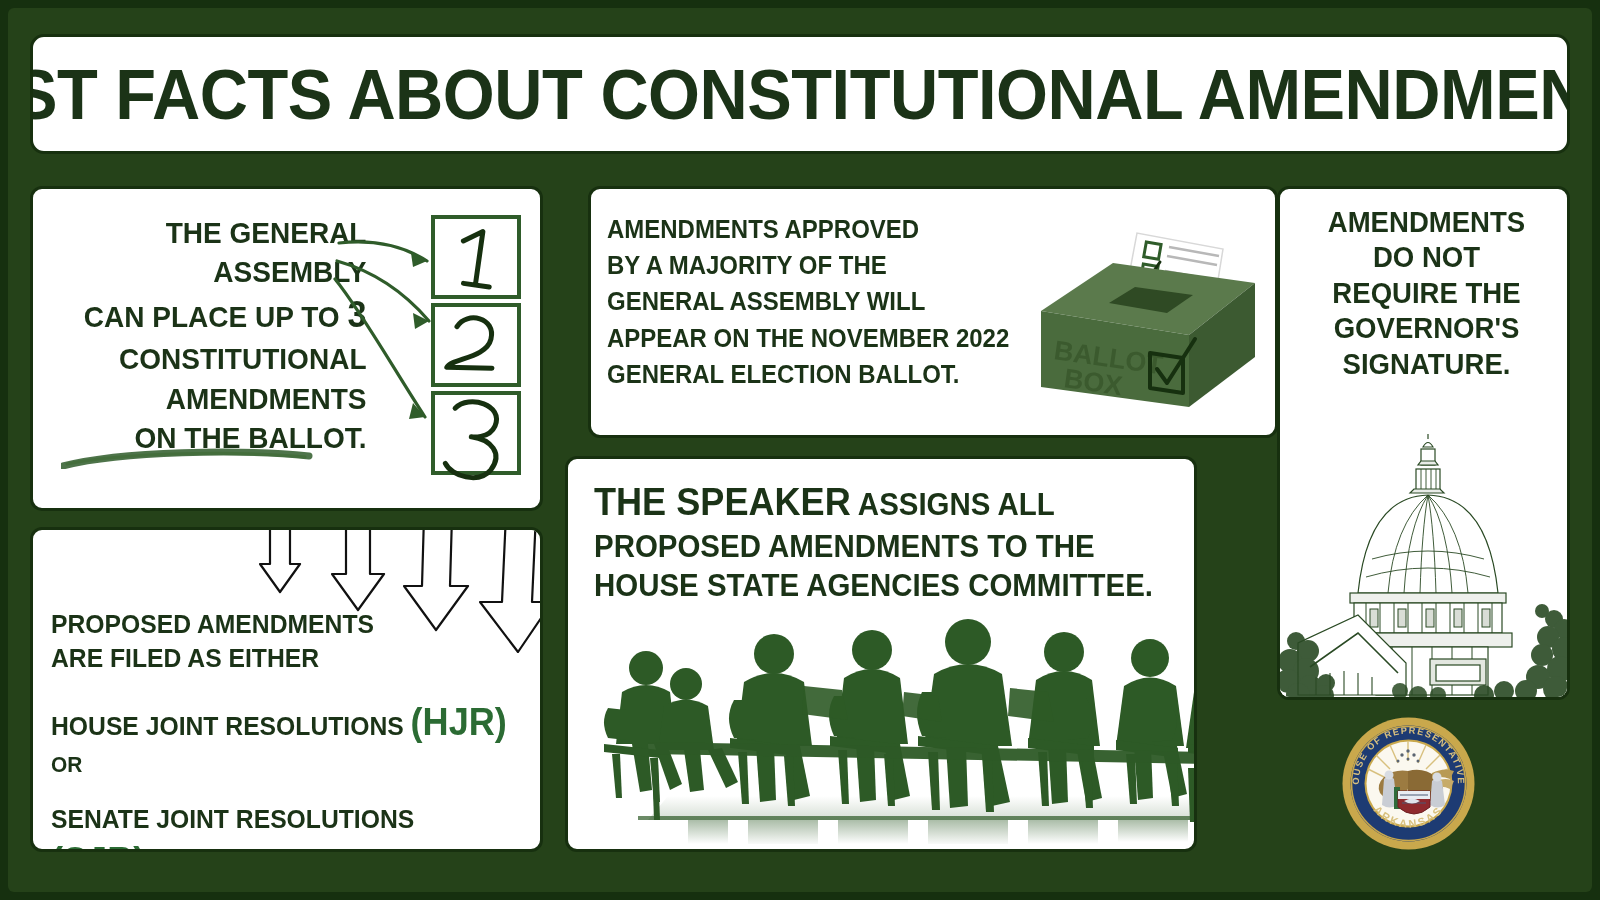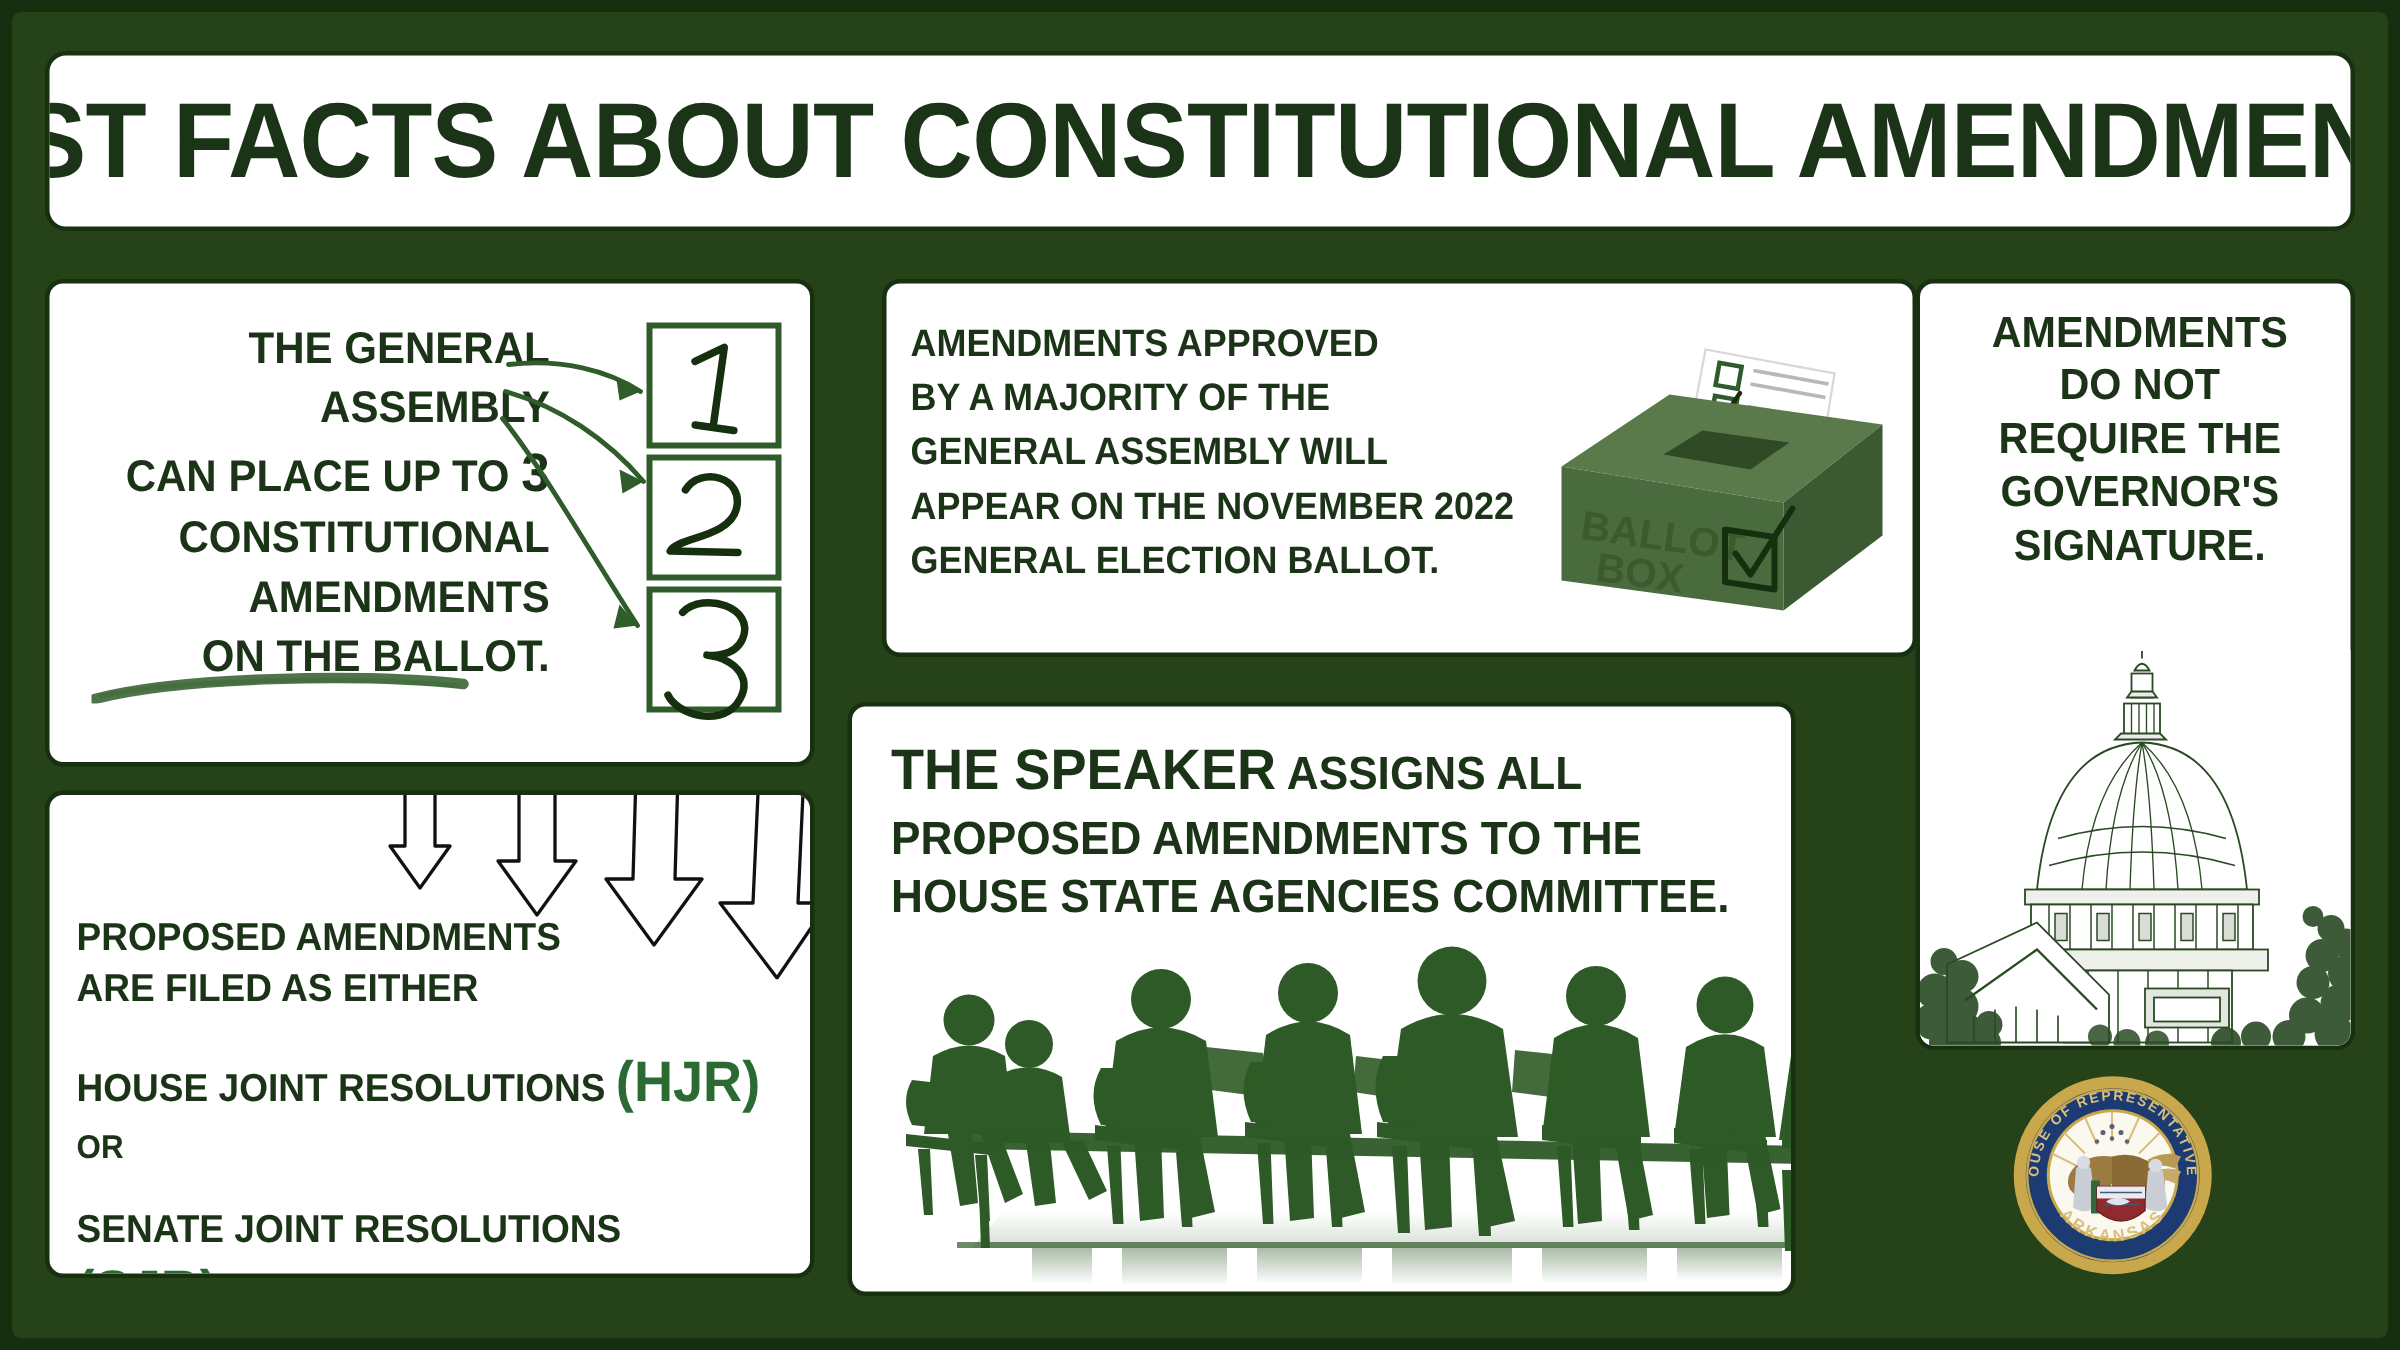--- a/index.html
+++ b/index.html
@@ -75,21 +75,21 @@
   
   #ballot-panel { left: 557px; top: 178px; width: 690px; height: 252px; margin-left: 23px; }
   #ballot-text {
     position: absolute; left: 16px; top: 22px; width: 450px;
     font-size: 25.5px; font-weight: bold; color: #1b3317;
     line-height: 1.42; transform: scaleX(0.94); transform-origin: left top;
   }
   #ballot-box-icon { position: absolute; right: 8px; top: 18px; width: 250px; height: 215px; }
 
   
-  #speaker-panel { left: 557px; top: 448px; width: 632px; height: 396px; margin-top: 12px; }
+  #speaker-panel { left: 557px; top: 448px; width: 632px; height: 396px; }
   #speaker-text {
     position: absolute; left: 26px; top: 20px; width: 640px;
     font-size: 31px; font-weight: bold; color: #1b3317;
     line-height: 1.26; transform: scaleX(0.95); transform-origin: left top;
   }
   #speaker-text .speaker-em { font-size: 38px; }
   #committee-art { position: absolute; left: 20px; top: 145px; width: 648px; height: 240px; }
 
   
   #governor-panel { left: 1269px; top: 178px; width: 293px; height: 514px; }

